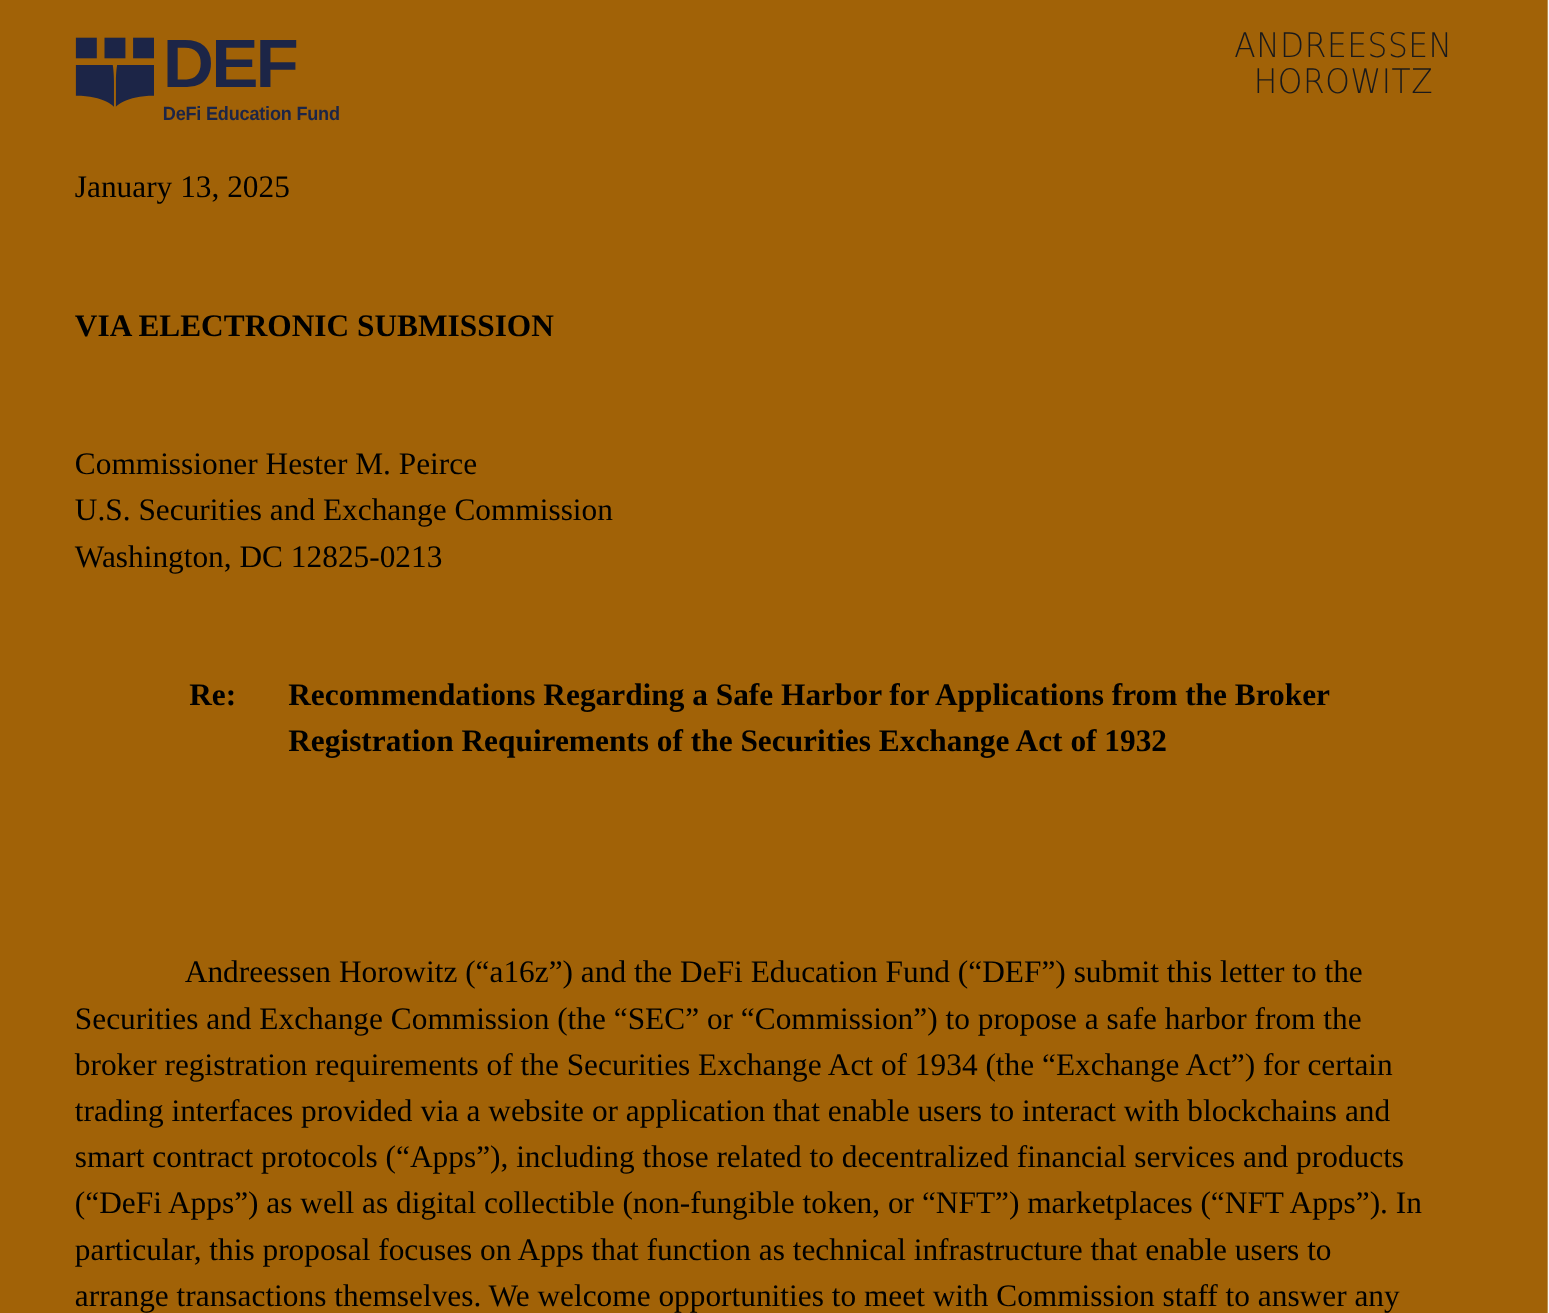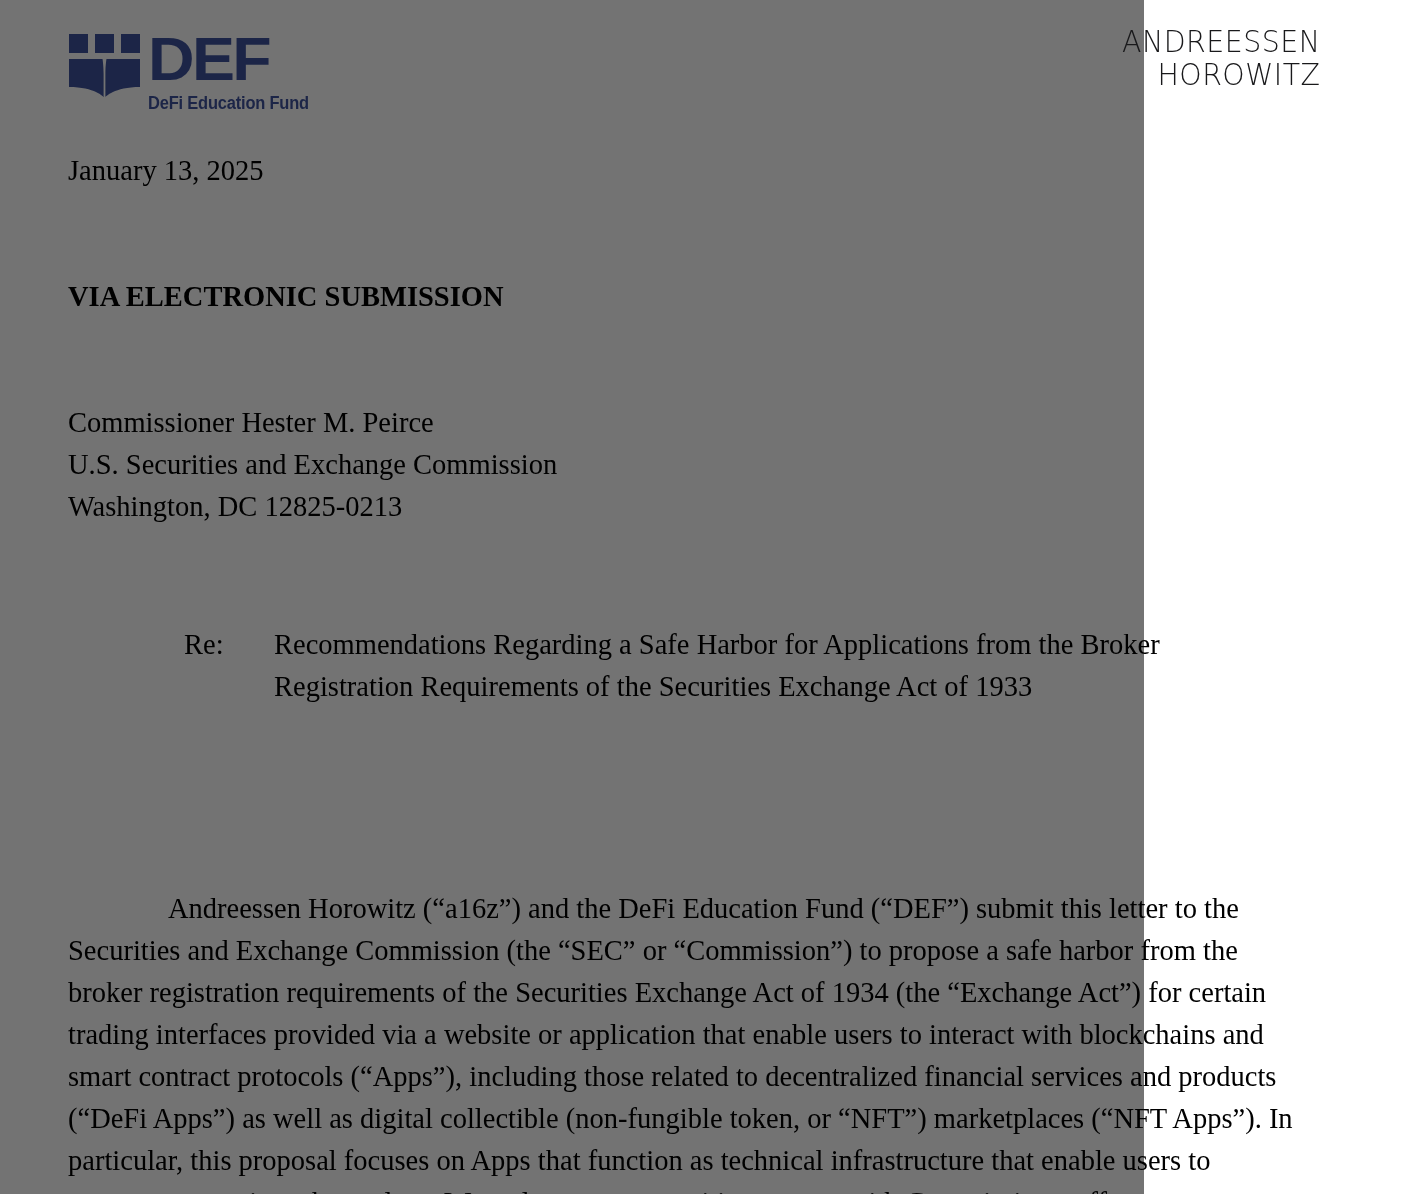--- a/index.html
+++ b/index.html
@@ -11,23 +11,23 @@
     width: 1408px;
     height: 1194px;
     overflow: hidden;
     font-family: "Liberation Serif", "DejaVu Serif", serif;
     color: #000000;
     -webkit-font-smoothing: antialiased;
   }
 
   .page {
     position: relative;
-    width: 1144px;
+    width: 1407px;
     height: 1194px;
-    background: #737373;
+    background: #a16207;
   }
 
   
   .letterhead {
     position: absolute;
     left: 0;
     top: 0;
     width: 1408px;
     height: 130px;
   }
@@ -72,21 +72,21 @@
     display: block;
     margin-top: 5px;
     transform: scaleX(0.94);
     transform-origin: left top;
   }
 
   .a16z-logo {
     position: absolute;
     right: 88px;
     top: 24px;
-    text-align: right;
+    text-align: center;
   }
   .a16z-line {
     font-family: "DejaVu Sans", "Liberation Sans", sans-serif;
     font-weight: 300;
     font-size: 29px;
     line-height: 33px;
     letter-spacing: 0.5px;
     color: #19191b;
     display: block;
     transform: scaleY(1.06) scaleX(0.98);
@@ -120,23 +120,23 @@
   }
 
   .addr-line {
     margin: 0;
     padding: 0;
     white-space: nowrap;
   }
 
   .re-block {
     display: flex;
-    margin: 12px;
-    padding: 0;
-    font-weight: normal;
+    margin: 0;
+    padding: 0;
+    font-weight: bold;
   }
   .re-label {
     flex: 0 0 auto;
     width: 90px;
     margin-left: 104px;
   }
   .re-text {
     flex: 1 1 auto;
     max-width: 1040px;
   }
@@ -198,21 +198,21 @@
 
     <p class="addr-line">Commissioner Hester M. Peirce</p>
     <p class="addr-line">U.S. Securities and Exchange Commission</p>
     <p class="addr-line">Washington, DC 12825-0213</p>
 
     <div class="spacer-line"></div>
     <div class="spacer-line"></div>
 
     <div class="re-block">
       <span class="re-label">Re:</span>
-      <span class="re-text">Recommendations Regarding a Safe Harbor for Applications from the Broker Registration Requirements of the Securities Exchange Act of 1933</span>
+      <span class="re-text">Recommendations Regarding a Safe Harbor for Applications from the Broker Registration Requirements of the Securities Exchange Act of 1932</span>
     </div>
 
     <div class="spacer-line"></div>
     <div class="spacer-line"></div>
 
 
     <div class="spacer-line"></div>
     <div class="spacer-line"></div>
 
     <p class="body-para">Andreessen Horowitz (“a16z”) and the DeFi Education Fund (“DEF”) submit this letter to the Securities and Exchange Commission (the “SEC” or “Commission”) to propose a safe harbor from the broker registration requirements of the Securities Exchange Act of 1934 (the “Exchange Act”) for certain trading interfaces provided via a website or application that enable users to interact with blockchains and smart contract protocols (“Apps”), including those related to decentralized financial services and products (“DeFi Apps”) as well as digital collectible (non-fungible token, or “NFT”) marketplaces (“NFT Apps”). In particular, this proposal focuses on Apps that function as technical infrastructure that enable users to arrange transactions themselves. We welcome opportunities to meet with Commission staff to answer any questions and to discuss our proposal in more detail.</p>

